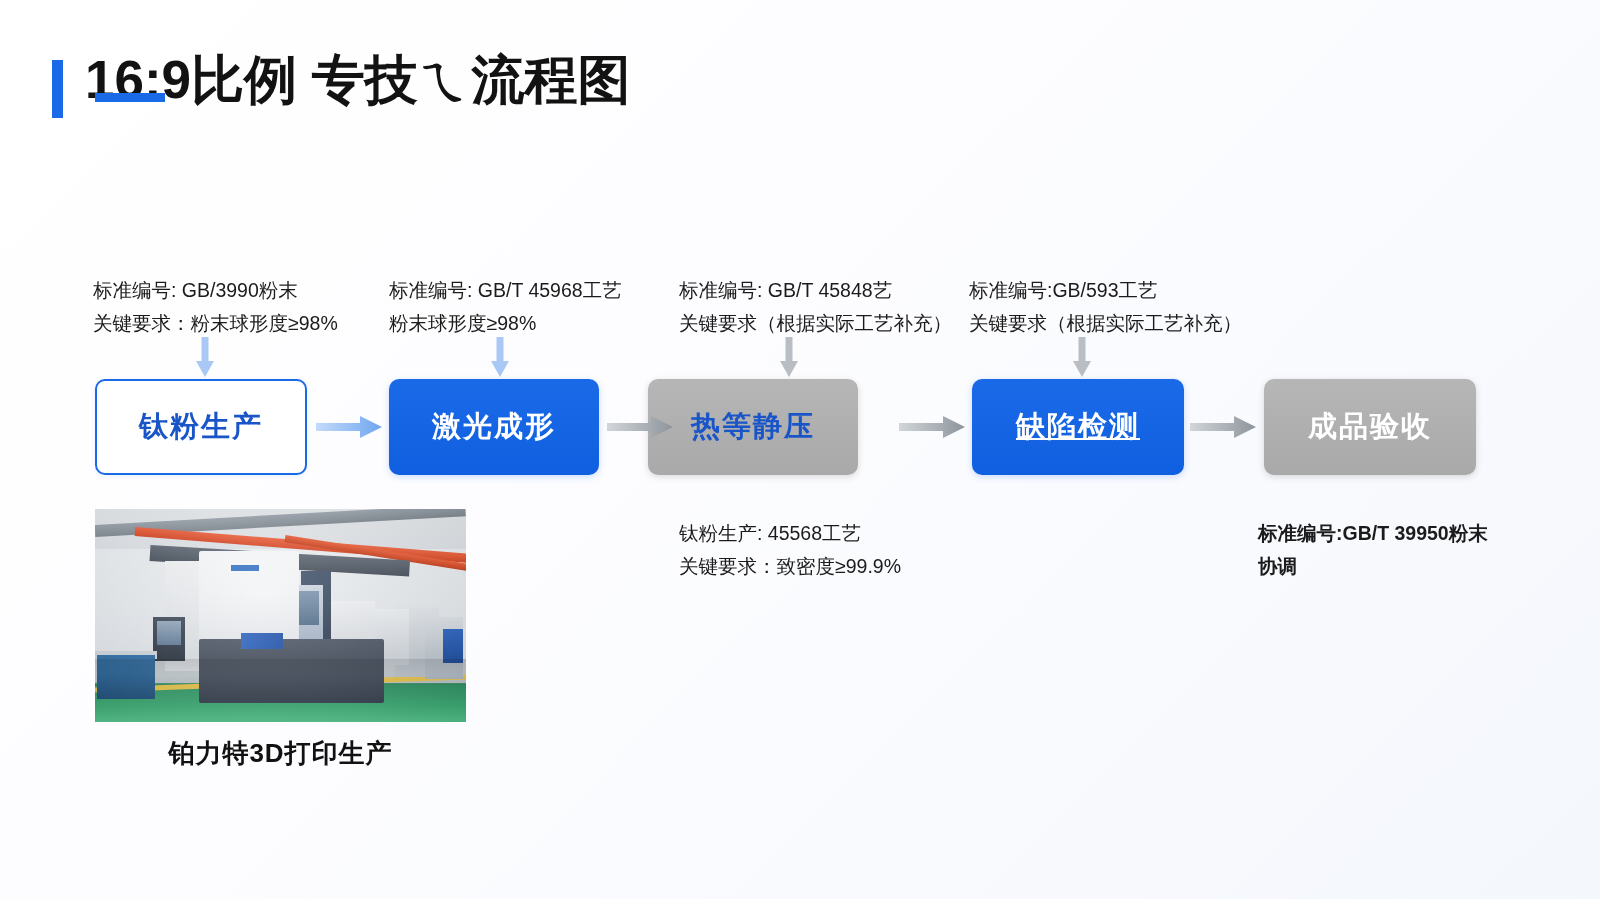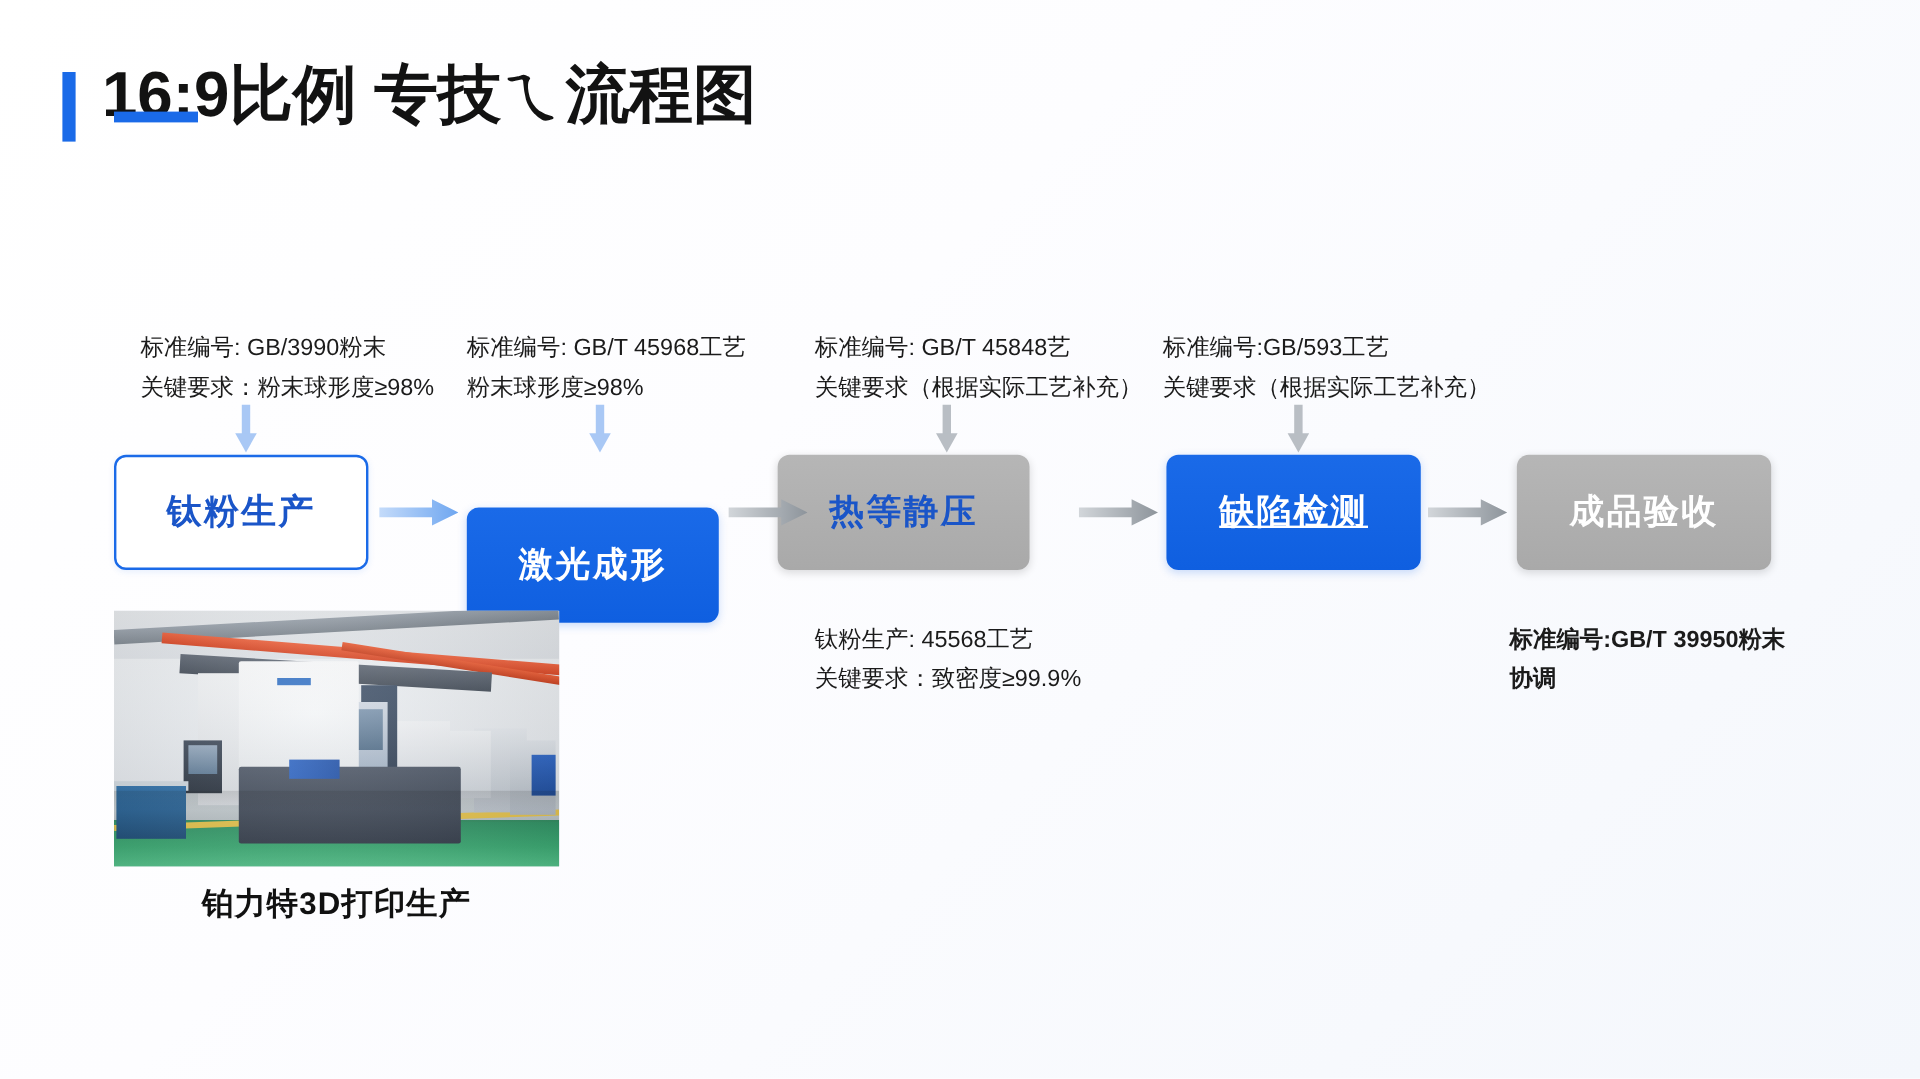--- a/index.html
+++ b/index.html
@@ -56,21 +56,21 @@
   }
   .node.gray {
     background: linear-gradient(180deg, #b6b6b6 0%, #a9a9a9 100%);
     box-shadow: 0 2px 7px rgba(0,0,0,0.14);
   }
   .node.gray.blue-label { color: #1a55c8; }
   .node.gray.white-label { color: #ffffff; }
 
   
   #node-0 { left: 95px;   width: 212px; }
-  #node-1 { left: 389px;  width: 210px; margin-top: 44px; }
+  #node-1 { left: 389px;  width: 210px; }
   #node-2 { left: 648px;  width: 210px; }
   #node-3 { left: 972px;  width: 212px; text-decoration: underline; }
   #node-4 { left: 1264px; width: 212px; }
 
   
   .h-arrow { position: absolute; top: 415px; height: 24px; width: 66px; }
   #h-arrow-0 { left: 316px; }
   #h-arrow-1 { left: 607px; }
   #h-arrow-2 { left: 899px; }
   #h-arrow-3 { left: 1190px; }
@@ -82,21 +82,21 @@
   #v-arrow-2 { left: 778px;  top: 337px; }
   #v-arrow-3 { left: 1071px; top: 337px; }
 
   
   .anno {
     position: absolute;
     font-size: 19.5px; color: #1b1b1b; line-height: 33px;
     white-space: nowrap;
   }
   .anno div { white-space: nowrap; }
-  #anno-0 { left: 93px;   top: 274px; margin-left: 24px; }
+  #anno-0 { left: 93px;   top: 274px; }
   #anno-1 { left: 389px;  top: 274px; }
   #anno-2 { left: 679px;  top: 274px; }
   #anno-3 { left: 969px;  top: 274px; }
   #anno-4 { left: 679px;  top: 517px; }
   #anno-5 { left: 1258px; top: 517px; font-weight: bold; }
 
   
   #photo-wrap { position: absolute; left: 95px; top: 509px; width: 371px; }
   #photo {
     position: relative; width: 371px; height: 213px;

